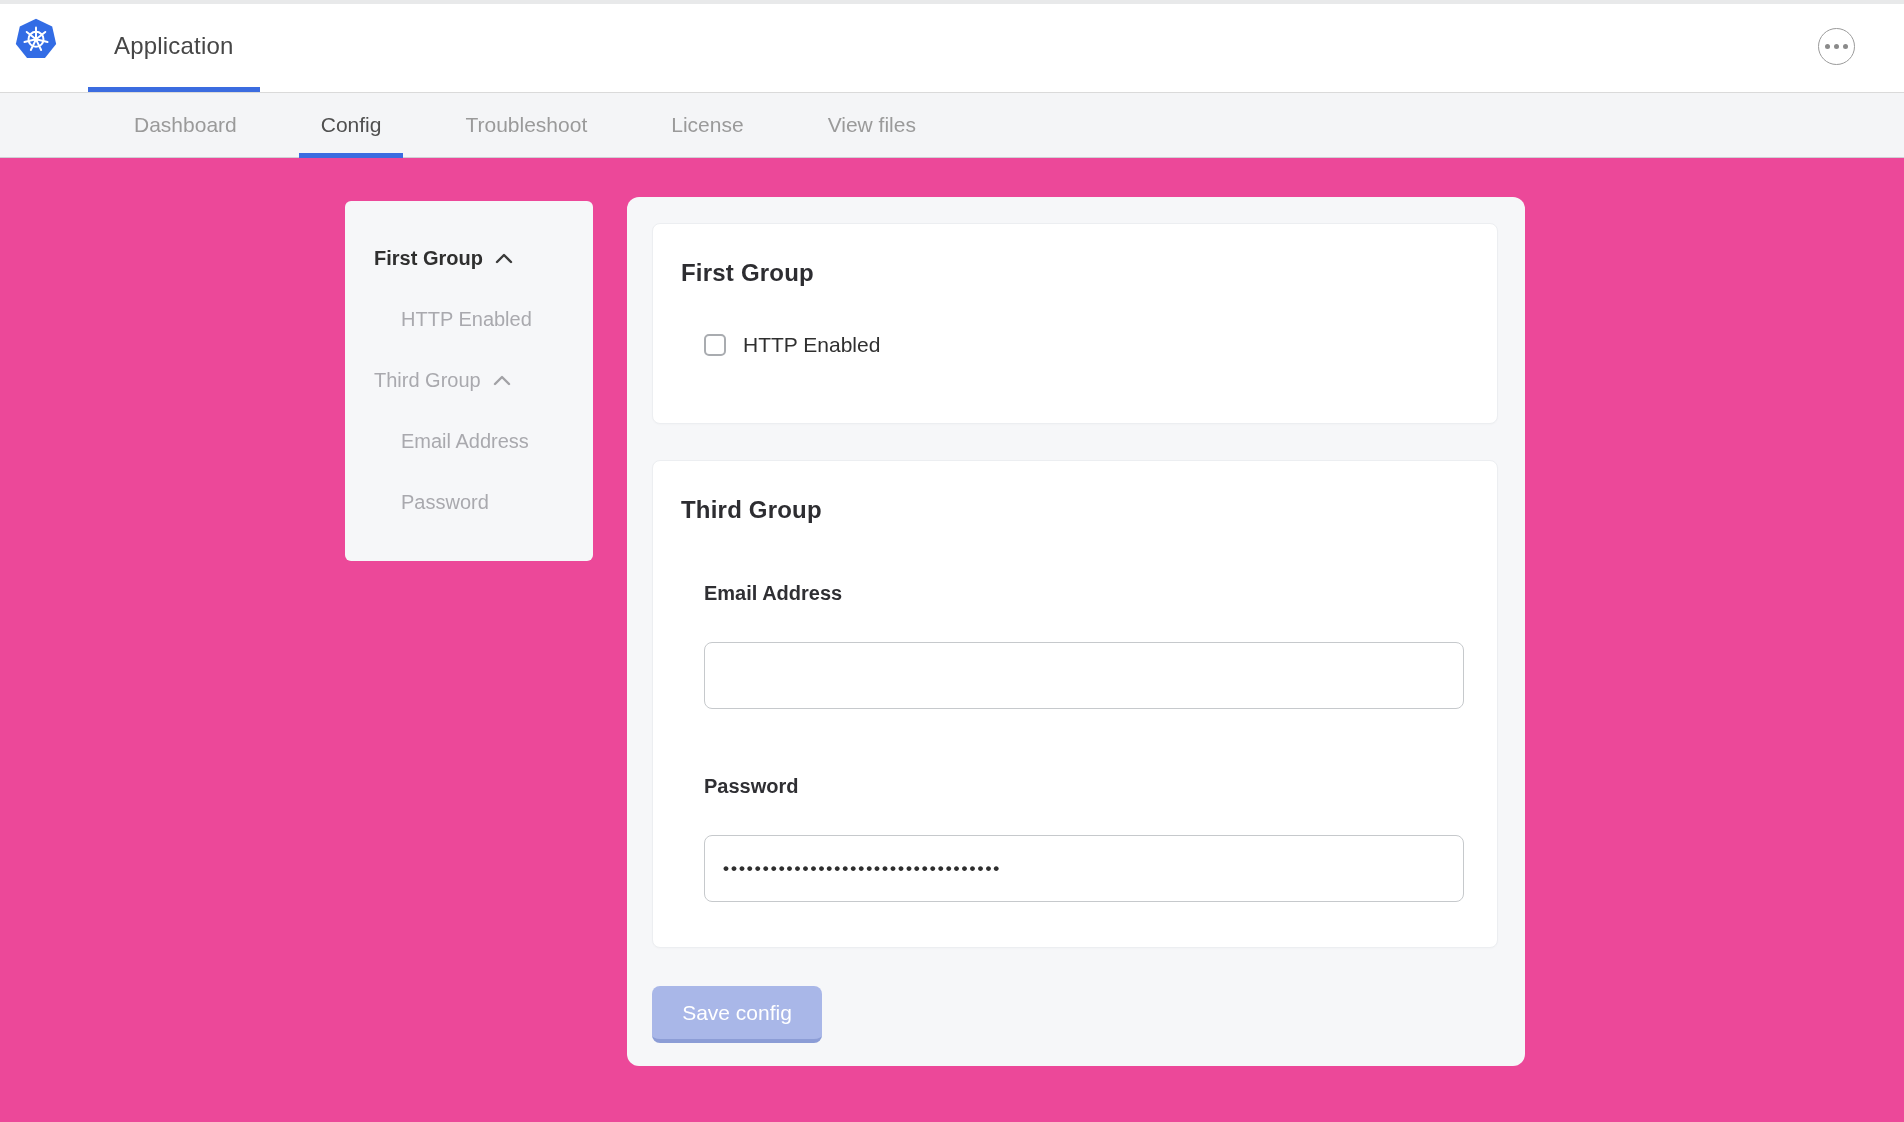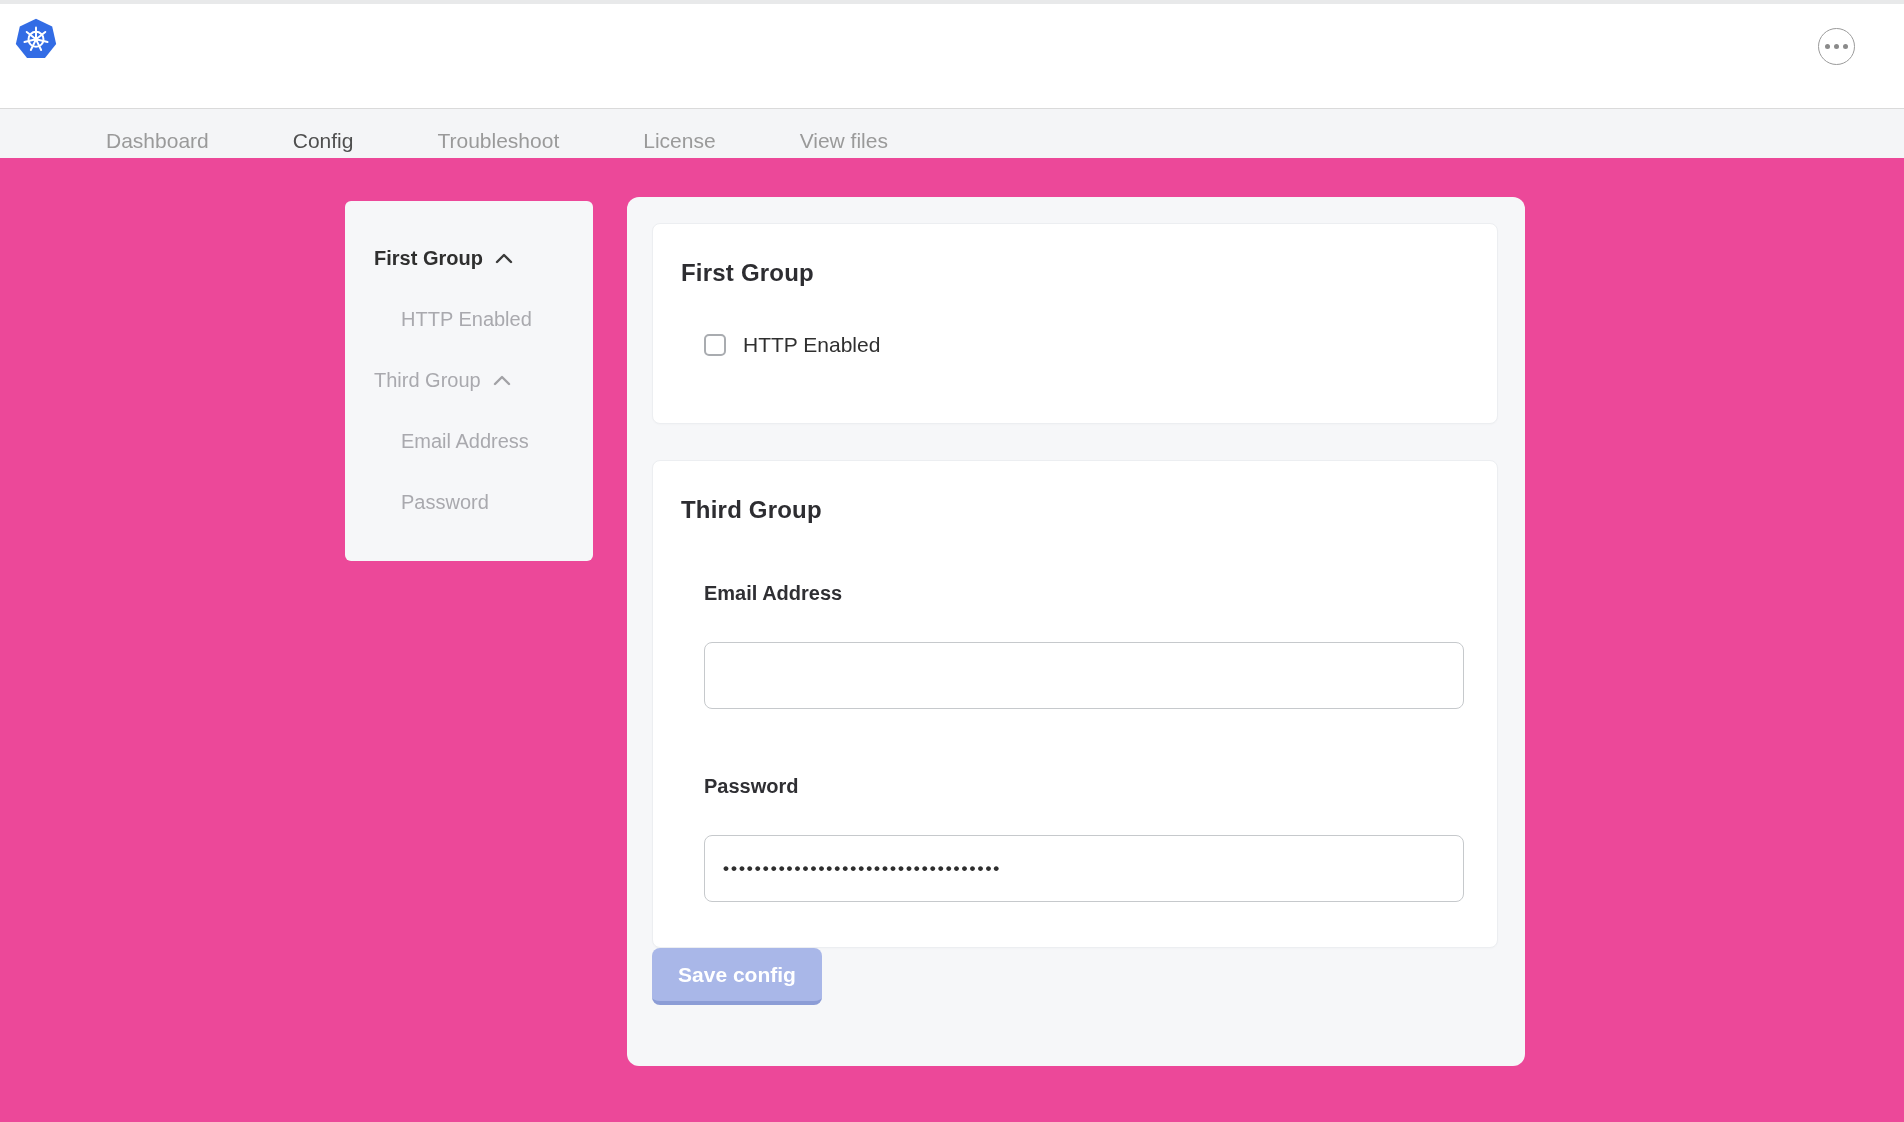--- a/index.html
+++ b/index.html
@@ -16,21 +16,21 @@
              padding: 0 26px; border-bottom: 5px solid #3b6ce0; cursor: pointer; }
   .app-tab span { font-size: 24px; color: #464646; font-weight: 500; letter-spacing: 0.2px; }
   .ellipsis-btn { position: absolute; right: 49px; top: 24px; width: 37px; height: 37px; border-radius: 50%;
                   border: 1px solid #9b9b9b; background: #fff; display: flex; align-items: center;
                   justify-content: center; gap: 4px; cursor: pointer; }
   .ellipsis-btn i { width: 5px; height: 5px; border-radius: 50%; background: #8a8a8a; display: block; }
 
   
   .subnav { position: absolute; top: 92px; left: 0; width: 1904px; height: 66px; background: #f4f5f7;
             border-top: 1px solid #dadada; border-bottom: 1px solid #cfd0d4; display: flex;
-            align-items: stretch; padding-left: 64px; margin-top: 16px; }
+            align-items: stretch; padding-left: 92px; }
   .subnav .tab { display: flex; align-items: center; padding: 0 42px; font-size: 21px; color: #9a9a9a;
                  cursor: pointer; position: relative; }
   .subnav .tab.active { color: #4f4f4f; }
   .subnav .tab.active::after { content: ""; position: absolute; left: 20px; right: 20px; bottom: -1px;
                  height: 5px; background: #3b6ce0; }
 
   
   .content { position: absolute; top: 158px; left: 0; width: 1904px; height: 964px; background: #ec4899; }
 
   
@@ -59,23 +59,23 @@
 
   .field { margin-left: 23px; }
   .field-label { font-size: 20px; font-weight: 600; color: #2f2f33; }
   .field-label.email { margin-top: 58px; }
   .field-label.password { margin-top: 66px; }
   .text-input { display: block; margin-top: 37px; width: 760px; height: 67px; border: 1px solid #c6c9cc;
                 border-radius: 8px; background: #fff; font-size: 18px; color: #333; padding: 0 18px;
                 outline: none; font-family: "Liberation Sans", "DejaVu Sans", sans-serif; }
   .text-input.password { font-size: 17px; font-weight: bold; letter-spacing: 2px; color: #2e2e2e; }
 
-  .save-btn { width: 170px; height: 57px; background: #a9b7e8; border: none;
+  .save-btn { margin-top: 38px; width: 170px; height: 57px; background: #a9b7e8; border: none;
               border-bottom: 4px solid #8c9dd6; border-radius: 8px; color: #ffffff; font-size: 21px;
-              font-weight: bold; cursor: pointer; font-family: "Liberation Sans", "DejaVu Sans", sans-serif; }
+              font-weight: normal; cursor: pointer; font-family: "Liberation Sans", "DejaVu Sans", sans-serif; }
 </style>
 </head>
 <body>
 
 <div class="top-strip"></div>
 
 <div class="header">
   <div class="logo-wrap">
     <svg viewBox="0 0 100 100" width="44" height="44">
       <polygon points="50,6 86.8,23.7 95.8,63.5 70.4,95.4 29.6,95.4 4.2,63.5 13.2,23.7" fill="#326ce5"></polygon>
@@ -84,20 +84,23 @@
         <line x1="50" y1="53" x2="50" y2="26"></line>
         <line x1="50" y1="53" x2="71.1" y2="36.2"></line>
         <line x1="50" y1="53" x2="76.3" y2="59"></line>
         <line x1="50" y1="53" x2="61.7" y2="77.3"></line>
         <line x1="50" y1="53" x2="38.3" y2="77.3"></line>
         <line x1="50" y1="53" x2="23.7" y2="59"></line>
         <line x1="50" y1="53" x2="28.9" y2="36.2"></line>
       </g>
       <circle cx="50" cy="53" r="5" fill="#ffffff"></circle>
     </svg>
+  </div>
+  <div class="app-tab">
+    <span>Application</span>
   </div>
   <div class="ellipsis-btn">
     <i></i>
       <i></i>
       <i></i>
   </div>
 </div>
 
 <div class="subnav">
   <div class="tab">Dashboard</div>

